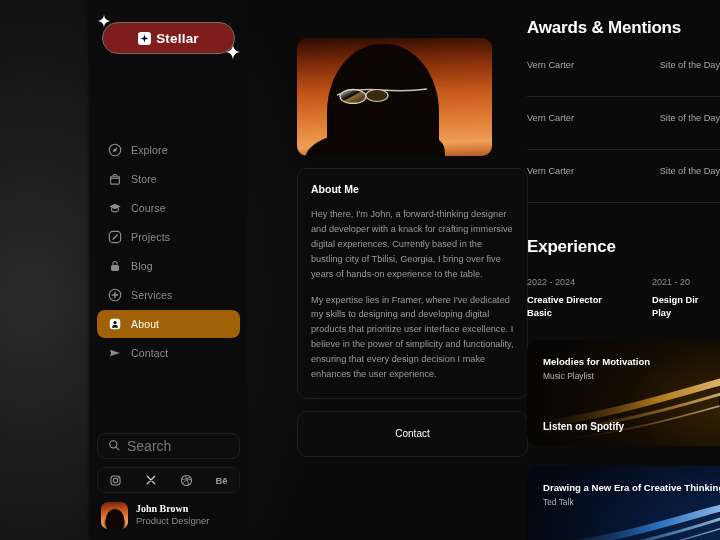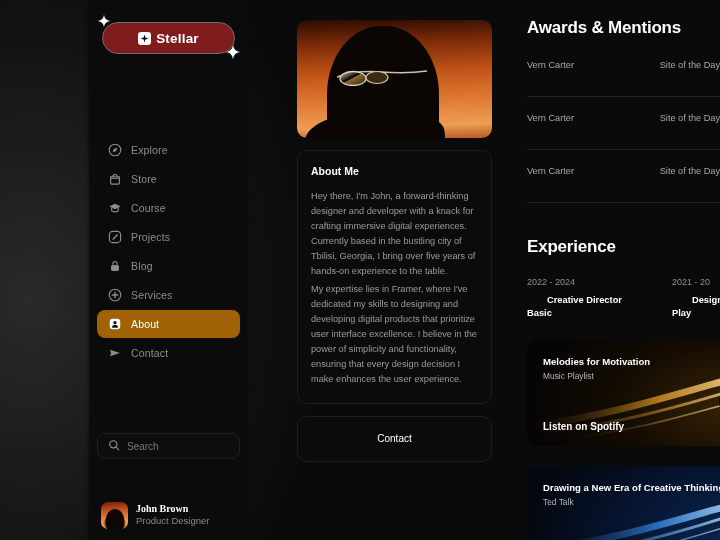--- a/index.html
+++ b/index.html
@@ -71,21 +71,21 @@
   .nav-item.active .nav-label { color: #fff; }
 
   .search-box {
     position: absolute; left: 7px; top: 433px;
     width: 143px; height: 26px;
     border: 1px solid #1f1f1f; border-radius: 8px;
     background: #0d0d0d;
     display: flex; align-items: center; gap: 7px;
     padding: 0 10px;
   }
-  .search-ph { font-size: 10px; color: #787878; }
+  .search-ph { font-size: 14px; color: #787878; }
 
   .socials {
     position: absolute; left: 7px; top: 467px;
     width: 143px; height: 26px;
     border: 1px solid #1c1c1c; border-radius: 8px;
     background: #0d0d0d;
     display: flex; align-items: center; justify-content: space-around;
   }
   .soc { width: 16px; height: 16px; display: flex; align-items: center; justify-content: center; }
   .soc svg { display: block; }
@@ -107,21 +107,21 @@
   .avatar::after {
     content:''; position:absolute; left:50%; top:26%;
     width: 19px; height: 24px; transform: translateX(-50%);
     border-radius: 50% 50% 42% 42%;
     background: #0d0605;
   }
   .profile-name { font-size: 10px; color: #fff; font-weight: 700; line-height: 1.35; font-family: Liberation Serif, serif; }
   .profile-role { font-size: 9.5px; color: #8c8c8c; line-height: 1.35; }
 
   
-  #main { position: absolute; left: 297px; top: 20px; width: 195px; }
+  #main { position: absolute; left: 297px; top: 38px; width: 231px; }
   .hero-img {
     width: 195px; height: 118px; border-radius: 10px;
     position: relative; overflow: hidden;
     background: linear-gradient(178deg, #2a0a02 0%, #7b2a08 20%, #c25418 45%, #e07a33 68%, #ee9e55 88%, #b85a22 100%);
   }
   .hero-img .head {
     position: absolute; left: 44%; bottom: -20px;
     width: 112px; height: 132px;
     transform: translateX(-50%);
     background: #0b0504;
@@ -139,21 +139,21 @@
 
   .card {
     margin-top: 12px;
     border: 1px solid #1d1d1d; border-radius: 10px;
     background: #0b0b0b;
   }
   .about-card { padding: 14px 13px 16px; }
   .about-title { font-size: 10.5px; color: #fff; font-weight: 700; margin-bottom: 12px; }
   .about-p {
     font-size: 9.2px; color: #9b9b9b; line-height: 1.62;
-    margin-bottom: 4px;
+    margin-bottom: 11px;
   }
   .about-p:last-child { margin-bottom: 0; }
   .contact-card {
     height: 46px; display: flex; align-items: center; justify-content: center;
   }
   .contact-label { font-size: 10px; color: #fff; }
 
   
   #right { position: absolute; left: 527px; top: 18px; width: 240px; }
   .sec-title { font-size: 17px; color: #fff; font-weight: 700; letter-spacing: -.2px; }
@@ -163,21 +163,21 @@
     padding-bottom: 26px; margin-bottom: 0;
     border-bottom: 1px solid #222;
     width: 193px;
   }
   .award-row + .award-row { padding-top: 16px; }
   .award-name, .award-tag { font-size: 9.2px; color: #a8a8a8; }
 
   .exp-title { margin-top: 34px; }
   .exp-grid { display: flex; gap: 50px; margin-top: 20px; }
   .exp-years { font-size: 9px; color: #8f8f8f; margin-bottom: 7px; white-space: nowrap; }
-  .exp-role { font-size: 9.3px; color: #fff; font-weight: 700; line-height: 1.42; white-space: nowrap; margin-left: 20px; }
+  .exp-role { font-size: 9.3px; color: #fff; font-weight: 700; line-height: 1.42; white-space: nowrap; }
   .exp-co   { font-size: 9.3px; color: #fff; font-weight: 700; line-height: 1.42; white-space: nowrap; }
 
   .media {
     position: relative; width: 240px; height: 106px;
     border-radius: 10px; overflow: hidden; margin-top: 20px;
   }
   .media-warm {
     background: radial-gradient(ellipse 110% 130% at 88% 60%, #3a2404 0%, #140c02 45%, #060504 78%);
   }
   .media-cool {
@@ -308,20 +308,43 @@
     <div class="search-box">
       <span>
         <svg width="12" height="12" viewBox="0 0 14 14">
           <circle cx="6.2" cy="6.2" r="4.2" fill="none" stroke="#9a9a9a" stroke-width="1.25"></circle>
           <path d="M9.4 9.4 L12.6 12.6" stroke="#9a9a9a" stroke-width="1.25" stroke-linecap="round"></path>
         </svg>
       </span>
       <span class="search-ph">Search</span>
     </div>
 
+    <div class="socials">
+      <span class="soc">
+        <svg width="13" height="13" viewBox="0 0 16 16">
+          <rect x="2.4" y="2.4" width="11.2" height="11.2" rx="3.4" fill="none" stroke="#9a9a9a" stroke-width="1.25"></rect>
+          <circle cx="8" cy="8" r="2.7" fill="none" stroke="#9a9a9a" stroke-width="1.25"></circle>
+          <circle cx="11.3" cy="4.8" r=".85" fill="#9a9a9a"></circle>
+        </svg>
+      </span>
+      <span class="soc">
+        <svg width="12" height="12" viewBox="0 0 16 16">
+          <path d="M3 3 L13 13 M13 3 L3 13" stroke="#d2d2d2" stroke-width="1.6" stroke-linecap="round"></path>
+        </svg>
+      </span>
+      <span class="soc">
+        <svg width="13" height="13" viewBox="0 0 16 16">
+          <circle cx="8" cy="8" r="6.2" fill="none" stroke="#9a9a9a" stroke-width="1.25"></circle>
+          <path d="M2.2 6.4 C6.5 6.6 10.6 5.4 12.6 3.4" fill="none" stroke="#9a9a9a" stroke-width="1.1"></path>
+          <path d="M3.3 11.9 C5.6 7.9 9.4 6.2 13.8 7.2" fill="none" stroke="#9a9a9a" stroke-width="1.1"></path>
+          <path d="M6 2.3 C8.4 5.5 10.2 9.6 10.5 13.6" fill="none" stroke="#9a9a9a" stroke-width="1.1"></path>
+        </svg>
+      </span>
+      <span class="soc soc-be">Bē</span>
+    </div>
 
     <div class="profile">
       <span class="avatar"></span>
       <span>
         <span class="profile-name" style="display:block">John Brown</span>
         <span class="profile-role" style="display:block">Product Designer</span>
       </span>
     </div>
 
   </div>

